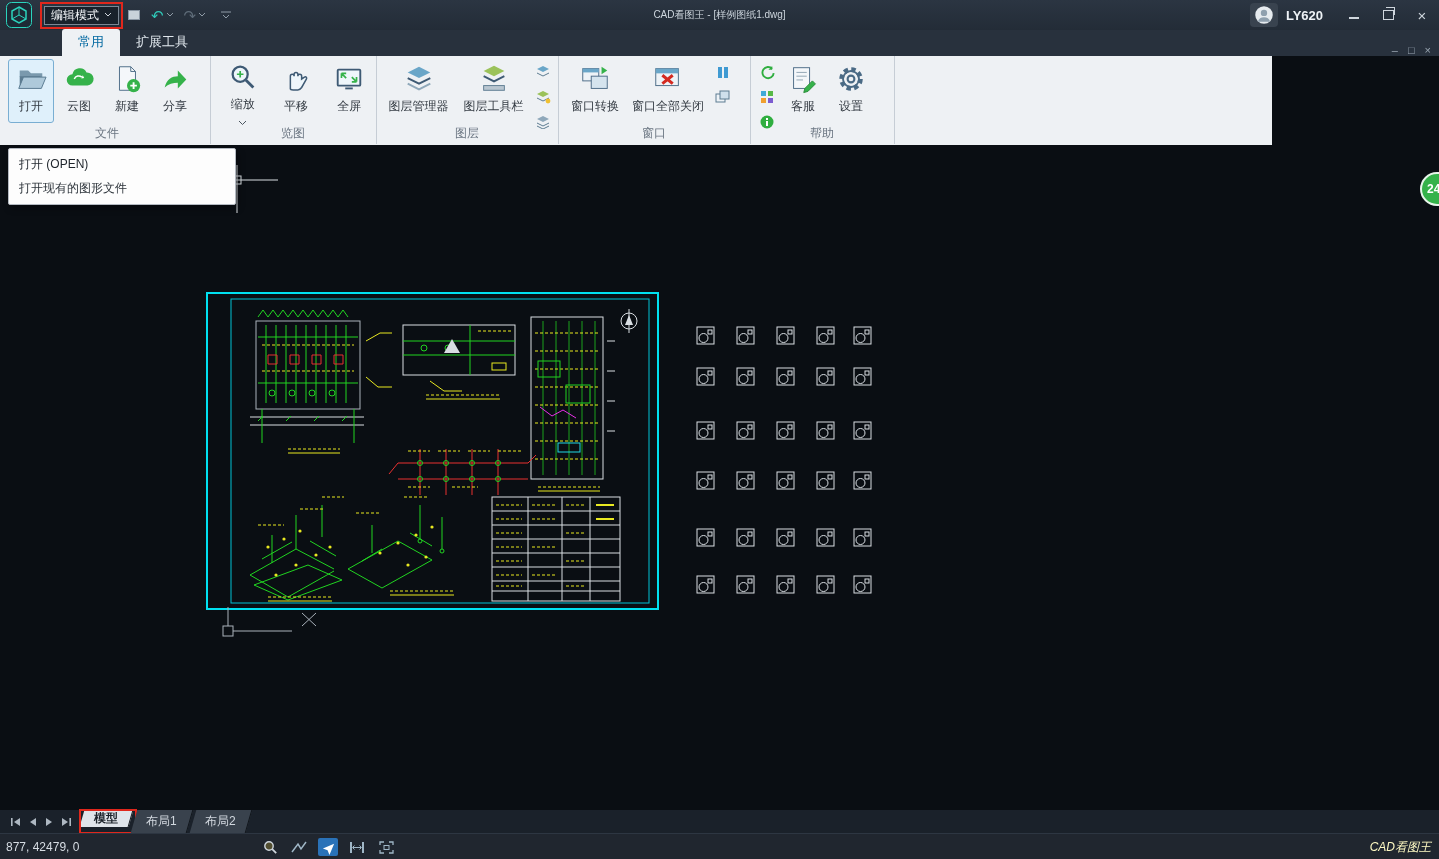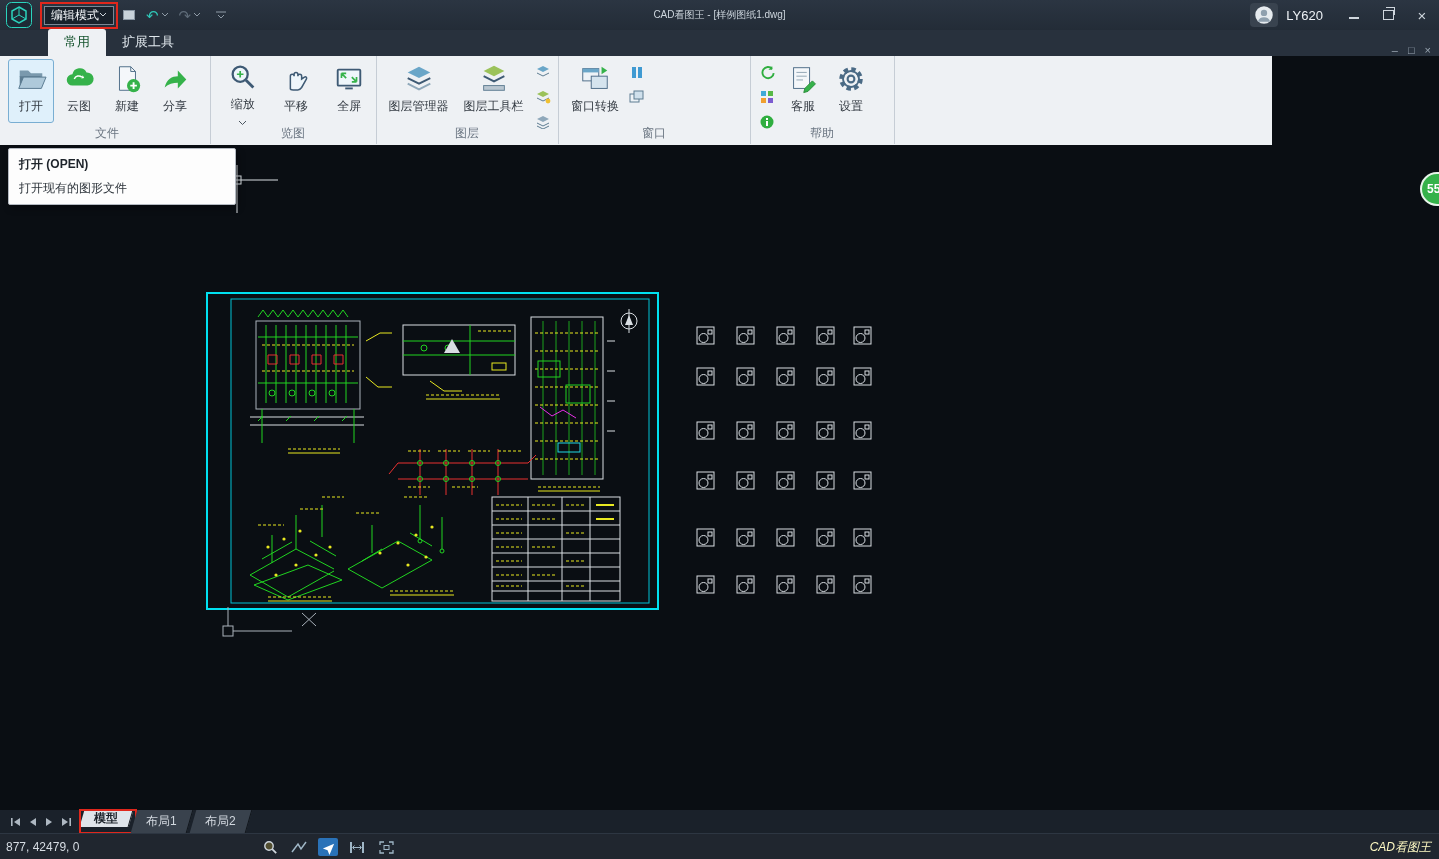--- a/index.html
+++ b/index.html
@@ -4,60 +4,60 @@
 <style>
   html,body{margin:0;padding:0;background:#0a0e13;}
   body{width:1439px;height:859px;overflow:hidden;font-family:"Liberation Sans",sans-serif;position:relative;}
   .app{position:absolute;inset:0;}
   button{background:none;border:none;padding:0;margin:0;font-family:inherit;cursor:pointer;}
 
   
   .titlebar{position:absolute;left:0;top:0;width:1439px;height:30px;background:linear-gradient(#2b3542,#232c37);display:flex;align-items:center;}
   .logo{width:26px;height:26px;margin-left:6px;}
   .modewrap{position:relative;margin-left:12px;}
-  .modebox{height:19px;background:#18212b;border:1px solid #7b8794;color:#f2f5f8;font-size:12px;padding:7px 6px;display:flex;align-items:center;}
+  .modebox{height:19px;background:#18212b;border:1px solid #7b8794;color:#f2f5f8;font-size:12px;padding:7px 6px;display:flex;align-items:center;gap:5px;}
   .anno{position:absolute;border:2px solid #e0271c;pointer-events:none;}
   .anno.mode{left:-4px;top:-4px;right:-4px;bottom:-4px;}
   .qaic{margin-left:8px;display:flex;align-items:center;}
   .tbic{color:#2fc8b8;font-size:15px;line-height:1;margin-left:10px;}
   .tbic.dim{color:#5e6b78;}
   .tbchev{margin-left:2px;display:flex;align-items:center;}
   .tbmore{margin-left:14px;display:flex;align-items:center;}
   .wtitle{position:absolute;left:0;right:0;text-align:center;color:#cdd5dd;font-size:10px;pointer-events:none;}
   .tbright{margin-left:auto;display:flex;align-items:center;height:100%;}
   .avatar{width:28px;height:24px;background:#39434f;border-radius:4px;display:flex;align-items:center;justify-content:center;}
-  .uname{color:#eef2f6;font-size:13px;font-weight:normal;margin:0 14px 0 8px;}
+  .uname{color:#eef2f6;font-size:13px;font-weight:bold;margin:0 14px 0 8px;}
   .winbtn{width:34px;height:30px;color:#cfd6dd;font-size:15px;display:flex;align-items:center;justify-content:center;}
   .minglyph{display:block;width:10px;border-bottom:2px solid #cfd6dd;margin-top:6px;}
   .maxglyph{position:relative;display:block;width:9px;height:8px;border:1px solid #cfd6dd;}
   .maxglyph::before{content:"";position:absolute;left:2px;top:-4px;width:8px;height:7px;border:1px solid #cfd6dd;border-bottom:none;border-left:none;}
 
   
   .tabrow{position:absolute;left:0;top:30px;width:1439px;height:26px;background:#28313d;display:flex;align-items:flex-end;}
   .rtab{font-size:13px;padding:4px 16px 5px;color:#dfe6ec;}
-  .rtab.active{background:#eef1f4;color:#14532d;border-radius:3px 3px 0 0;}
+  .rtab.active{background:#eef1f4;color:#0369a1;border-radius:3px 3px 0 0;margin-left:14px;}
   .tabrow .spacer{flex:1;}
   .minictl{color:#9aa6b2;font-size:11px;margin-right:8px;display:flex;gap:10px;align-items:center;}
 
   
   .ribbon{position:absolute;left:0;top:56px;width:1272px;height:89px;background:#eef1f4;border-bottom:1px solid #a9b2bc;}
   .rgroup{position:absolute;top:0;height:88px;border-right:1px solid #c6cdd5;}
   .rbtns{display:flex;align-items:flex-start;padding:3px 4px 0;gap:2px;height:66px;}
   .rbtn{display:flex;flex-direction:column;align-items:center;padding-top:2px;border:1px solid transparent;border-radius:3px;height:64px;}
   .rbtn.sel{background:#dff0fb;border-color:#79aed2;}
   .ric{width:34px;height:34px;display:flex;align-items:center;justify-content:center;}
   .rlbl{font-size:12px;color:#333a42;margin-top:2px;white-space:nowrap;}
   .rchev{margin-top:1px;}
   .rgname{position:absolute;bottom:2px;left:0;right:0;text-align:center;font-size:12px;color:#6b7682;}
   .minicol{display:flex;flex-direction:column;justify-content:flex-start;gap:9px;padding:5px 2px 0;}
   .miniic{width:18px;height:16px;display:flex;align-items:center;justify-content:center;}
 
   
   .tooltip{position:absolute;left:8px;top:148px;width:206px;background:#fdfdfd;border:1px solid #b4bac2;border-radius:2px;box-shadow:2px 3px 7px rgba(0,0,0,.35);padding:7px 10px;z-index:30;}
-  .ttl{font-size:12px;font-weight:bold;color:#1e242b;margin-bottom:7px;}
+  .ttl{font-size:12px;font-weight:normal;color:#1e242b;margin-bottom:7px;}
   .tbody{font-size:12px;color:#2c333a;}
 
   
   .canvas{position:absolute;left:0;top:145px;width:1439px;height:665px;background:#0a0e13;overflow:hidden;}
   .badge{position:absolute;left:1420px;top:27px;width:34px;height:34px;border-radius:50%;background:#35b24a;border:2px solid #e8f5ea;color:#fff;font-size:12px;font-weight:bold;display:flex;align-items:center;padding-left:5px;box-sizing:border-box;}
   svg.cad{position:absolute;left:0;top:0;}
   .sg{stroke:#21d421;fill:none;stroke-width:1;}
   .sg2{stroke:#21d421;fill:none;stroke-width:1;opacity:.75;}
   .sy{stroke:#e8e821;fill:none;stroke-width:1;}
   .syd{stroke:#e8e821;fill:none;stroke-width:1;stroke-dasharray:3 2;}
@@ -302,20 +302,30 @@
         <button class="rbtn" style="width:58px">
           <span class="ric">
               <svg viewBox="0 0 34 34" width="32" height="32">
                 <rect x="4" y="6" width="17" height="13" fill="#eef3f7" stroke="#4a6a85"></rect>
                 <rect x="4" y="6" width="17" height="4" fill="#6aa6c8"></rect>
                 <rect x="13" y="14" width="17" height="13" fill="#d5e4ee" stroke="#4a6a85"></rect>
                 <path d="M24 4l6 4-6 4z" fill="#35b24a"></path>
               </svg>
             </span>
           <span class="rlbl">窗口转换</span>
+        </button>
+        <button class="rbtn" style="width:84px">
+          <span class="ric">
+              <svg viewBox="0 0 34 34" width="32" height="32">
+                <rect x="4" y="6" width="24" height="18" fill="#eef3f7" stroke="#4a6a85"></rect>
+                <rect x="4" y="6" width="24" height="5" fill="#6aa6c8"></rect>
+                <path d="M11 13l11 9M22 13l-11 9" stroke="#d42a20" stroke-width="3.2"></path>
+              </svg>
+            </span>
+          <span class="rlbl">窗口全部关闭</span>
         </button>
         <div class="minicol">
           <button class="miniic">
               <svg width="14" height="13" viewBox="0 0 14 13">
                 <rect x="2" y="1" width="4" height="11" fill="#3f9ad2"></rect>
                 <rect x="8" y="1" width="4" height="11" fill="#3f9ad2"></rect>
               </svg>
             </button>
           <button class="miniic">
               <svg width="16" height="14" viewBox="0 0 16 14">
@@ -594,21 +604,21 @@
           <rect x="817" y="431" width="17" height="17" class="sw"></rect>
           <circle cx="823.5" cy="442" r="4.5" class="sw"></circle>
           <rect x="828" y="434" width="4" height="4" class="sw"></rect>
           <rect x="854" y="431" width="17" height="17" class="sw"></rect>
           <circle cx="860.5" cy="442" r="4.5" class="sw"></circle>
           <rect x="865" y="434" width="4" height="4" class="sw"></rect>
         </g>
     </svg>
 
     <div class="badge">
-        <span>55</span>
+        <span>24</span>
       </div>
   </div>
 
   <div class="tooltip">
     <div class="ttl">打开 (OPEN)</div>
     <div class="tbody">打开现有的图形文件</div>
   </div>
 
   <div class="sheetbar">
     <div class="navbtns">

